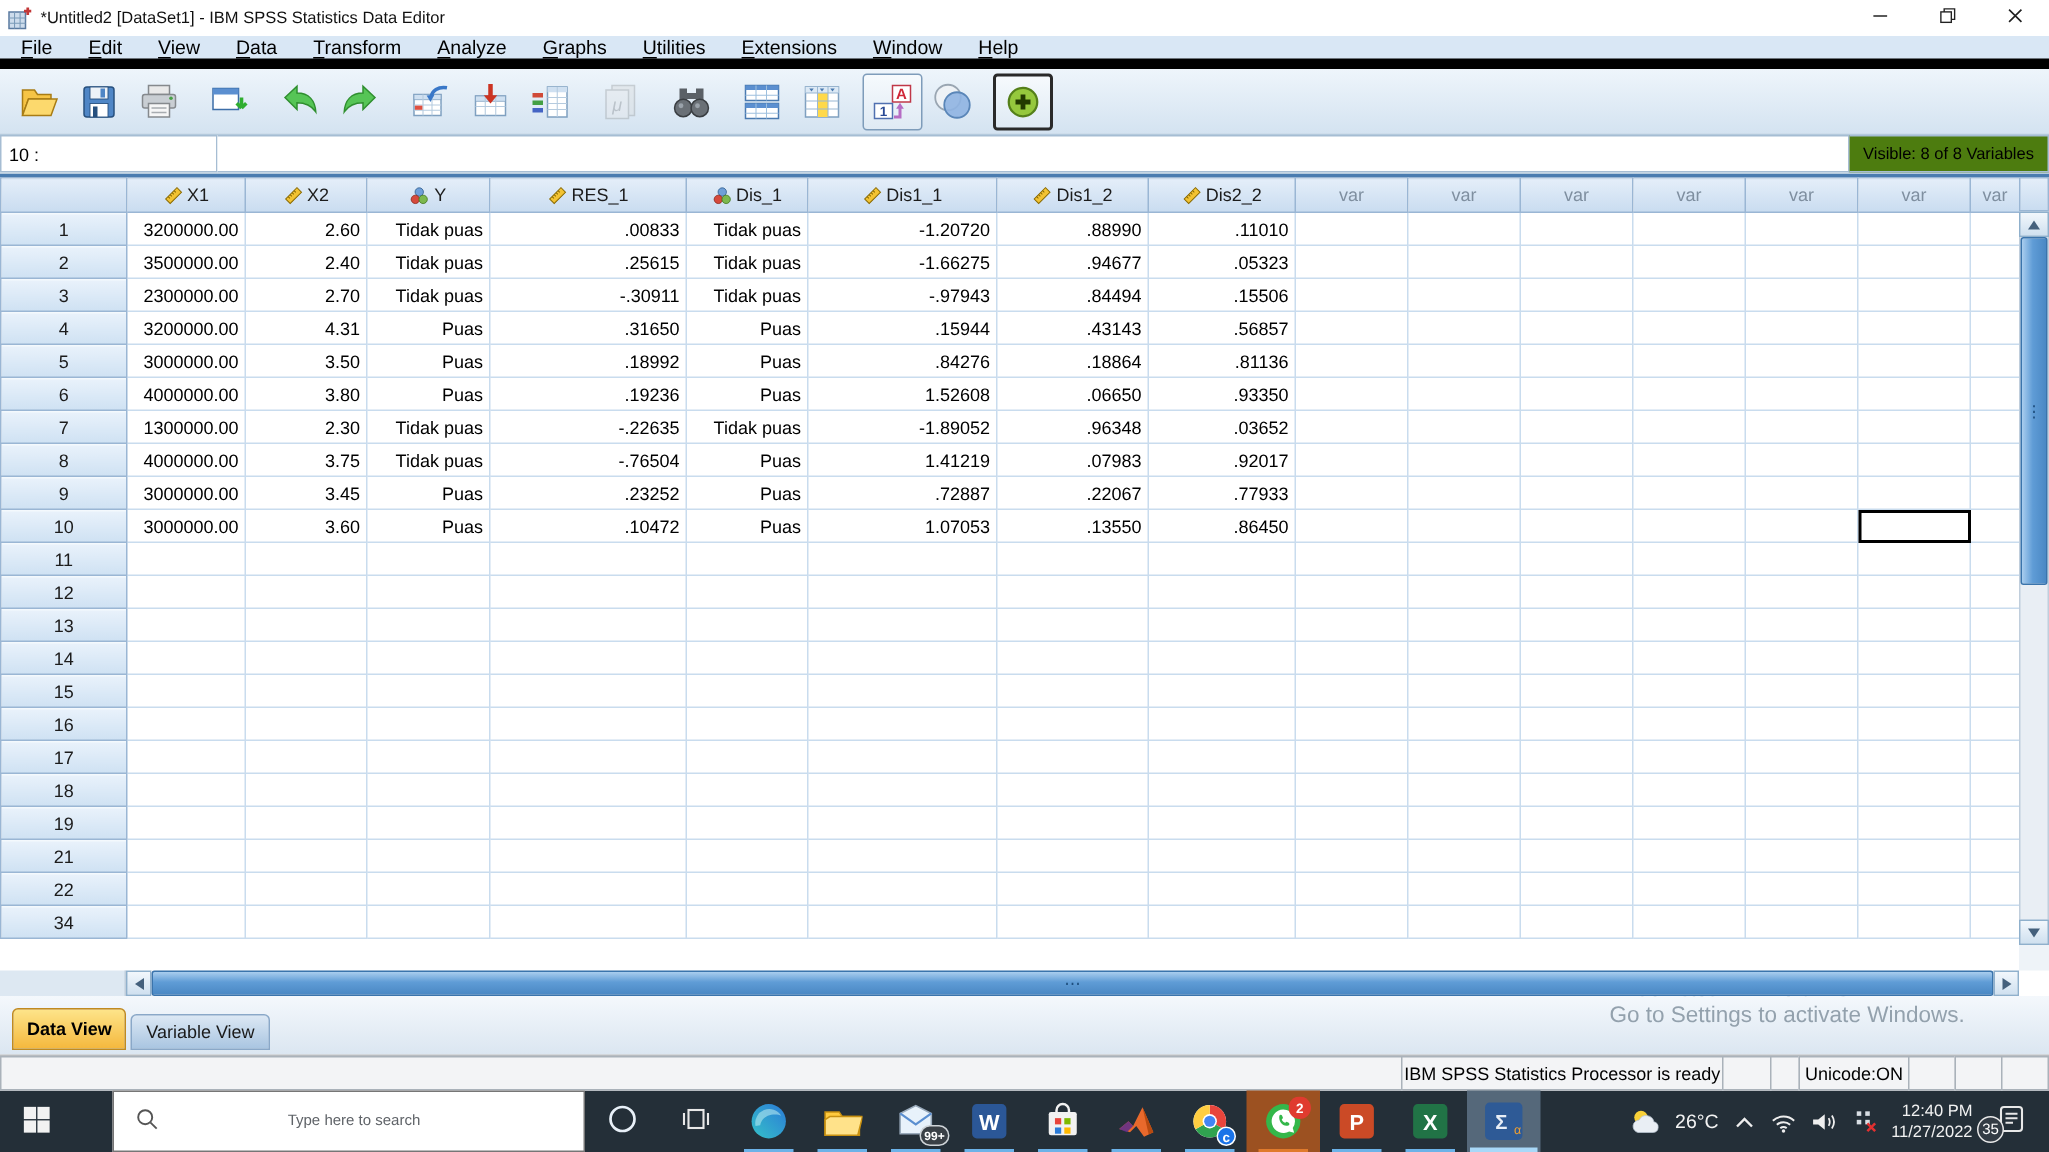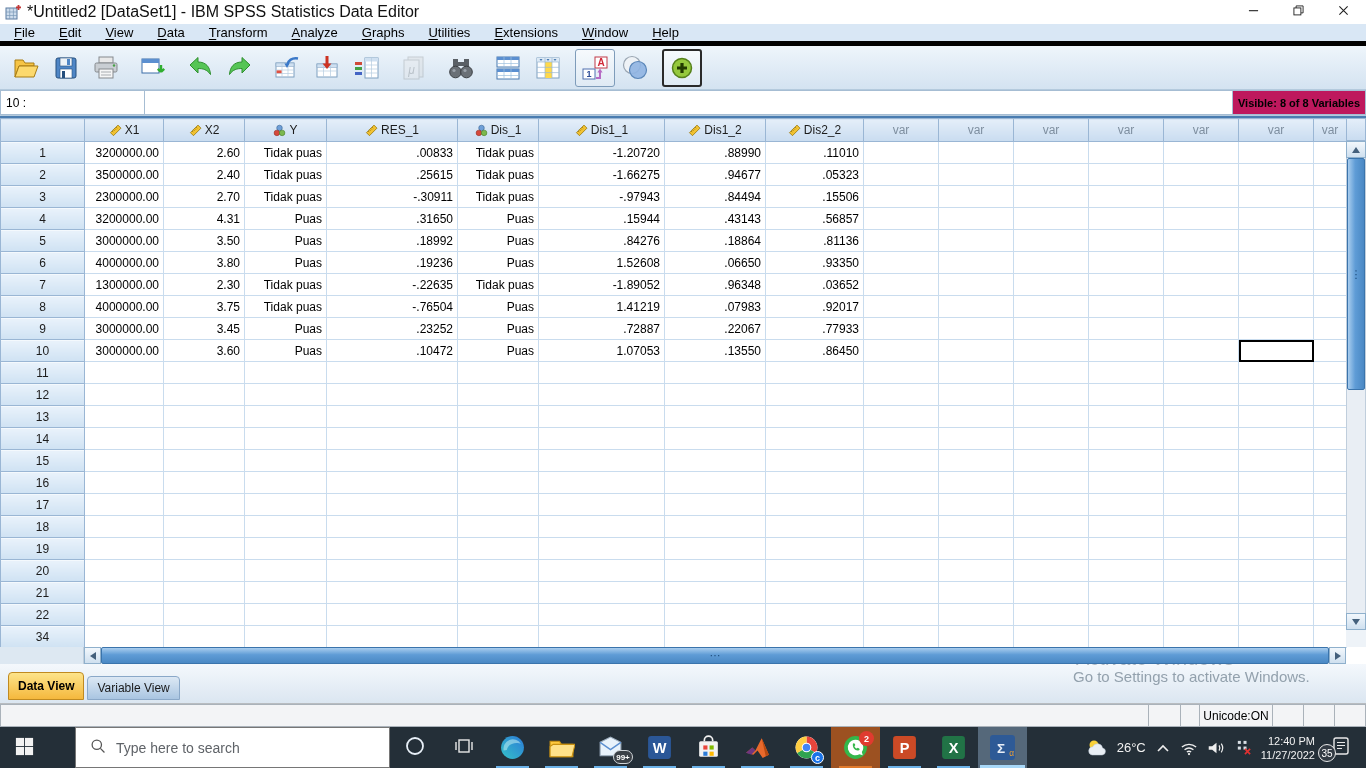--- a/index.html
+++ b/index.html
@@ -2,44 +2,44 @@
 <html><head>
 <meta charset="utf-8">
 <style>
   * { box-sizing: border-box; margin:0; padding:0; }
   html,body { width:1366px; height:768px; overflow:hidden; }
   body { font-family:"Liberation Sans", sans-serif; position:relative; background:#fff; font-size:12px; }
 
   
   .titlebar { height:24px; background:#fff; display:flex; align-items:center; padding-left:5px; }
   .tb-ic svg { width:16px; height:16px; display:block; }
-  .title-text { font-size:16px; color:#111; margin-left:6px; }
+  .title-text { font-size:11px; color:#111; margin-left:6px; }
   .win-controls { margin-left:auto; display:flex; height:24px; }
   .win-btn { width:45px; height:24px; display:flex; align-items:center; justify-content:center; }
   .win-btn svg { width:11px; height:11px; }
 
   
-  .menubar { height:22px; background:#d9e7f5; display:flex; align-items:center; padding-left:2px; border-bottom:5px solid #000000; }
+  .menubar { height:22px; background:#d9e7f5; display:flex; align-items:flex-start; padding-left:2px; border-bottom:7px solid #000000; }
   .menu-item { font-size:13px; padding:0 12px; color:#000; }
   .menu-item u { text-underline-offset:2px; }
 
   
   .toolbar { height:44px; background:linear-gradient(#eef5fb,#d4e3f1); display:flex; align-items:center; padding-left:6px; border-bottom:1px solid #b4cadd; }
   .tb-btn { width:40px; height:38px; display:flex; align-items:center; justify-content:center; border-radius:3px; border:1px solid transparent; }
   .tb-btn svg { width:30px; height:28px; }
   .tb-btn.gap { margin-left:7px; }
   .tb-btn.pressed { border:1px solid #7e9cba; background:linear-gradient(#f6fafd,#dfeaf4); }
   .tb-btn.pressed2 { border:2px solid #2a2a2a; background:linear-gradient(#f6fafd,#dfeaf4); }
   .tb-btn.disabled { opacity:.55; filter:grayscale(.4); }
 
   
   .refbar { height:26px; background:#e8eff7; display:flex; align-items:stretch; border-bottom:1px solid #b4cadd; }
   .ref-label { width:145px; background:#fff; border:1px solid #a6bdd3; font-size:12px; display:flex; align-items:center; padding-left:5px; }
   .ref-input { flex:1; background:#fff; border:1px solid #a6bdd3; border-left:none; }
-  .ref-visible { width:133px; background:#be185d; border:1px solid #a6bdd3; border-left:none; font-size:11px; display:flex; align-items:center; justify-content:center; white-space:nowrap;font-weight:bold; }
+  .ref-visible { width:133px; background:#4d7c0f; border:1px solid #a6bdd3; border-left:none; font-size:11px; display:flex; align-items:center; justify-content:center; white-space:nowrap; }
 
   
   .grid-area { position:relative; height:548px; border-top:2px solid #4a7cb0; background:#fff; }
   table { border-collapse:collapse; table-layout:fixed; width:1346px; }
   th, td { height:22px; overflow:hidden; white-space:nowrap; font-weight:normal; }
   thead th { height:23px; background:linear-gradient(#e4eef9,#c9dcf0); border:1px solid #9ab6d4; font-size:12px; color:#1c1c1c; }
   thead th .hwrap { display:flex; align-items:center; justify-content:center; }
   thead th.varhdr { color:#7f8fa0;text-align:right; }
   .hdricon { width:13px; height:13px; margin-right:3px; flex:0 0 auto; }
   td.rowhdr { background:linear-gradient(#e9f2fb,#cfe2f3); border:1px solid #9ab6d4; text-align:center; font-size:12px; color:#1c1c1c; box-shadow:inset 0 1px 0 #f4f9fd; }
@@ -80,21 +80,21 @@
   .wm1 { position:absolute; left:1076px; top:647px; font-size:20px; color:#7e8c9a; opacity:.6; z-index:2; }
   .wm2 { position:absolute; left:1073px; top:668px; font-size:15px; color:#93a1ad; z-index:3; }
 
   
   .taskbar { height:41px; background:#242f38; display:flex; align-items:center; color:#fff; }
   .start { width:48px; height:41px; display:flex; align-items:center; justify-content:center; }
   .start svg { width:19px; height:19px; }
   .tb-gap { width:27px; height:41px; }
   .searchbox { width:315px; height:41px; background:#fff; border:1px solid #767676; display:flex; align-items:center; padding-left:14px; gap:9px; }
   .searchbox svg { width:17px; height:17px; }
-  .search-input { border:none; outline:none; background:transparent; font-size:14px; color:#0f766e; width:240px; font-family:"Liberation Sans",sans-serif; }
+  .search-input { border:none; outline:none; background:transparent; font-size:10px; color:#0f766e; width:240px; font-family:"Liberation Sans",sans-serif;text-align:center; }
   .search-input::placeholder { color:#5f6368; opacity:1; }
   .task-tile { width:49px; height:41px; position:relative; display:flex; align-items:center; justify-content:center; flex:0 0 auto; }
   .task-apps { display:flex; }
   .task-tile .app-ic svg { width:27px; height:27px; display:block; }
   .task-tile.hl-orange { background:#9c5121; }
   .task-tile.hl-active { background:#55687a; }
   .ul { position:absolute; bottom:0; left:8px; right:8px; height:2px; background:#6cb2e8; }
   .ul.orange { background:#e07a2c; }
   .ul.active { left:2px; right:2px; height:3px; background:#a8d8f8; }
   .badge { position:absolute; display:flex; align-items:center; justify-content:center; border-radius:50%; font-weight:bold; }
@@ -778,38 +778,20 @@
             <td class="data"></td>
             <td class="data"></td>
             <td class="data"></td>
             <td class="data"></td>
             <td class="data"></td>
             <td class="data"></td>
             <td class="data"></td>
             <td class="data"></td>
           </tr>
           <tr>
-            <td class="rowhdr">20</td>
-            <td class="data"></td>
-            <td class="data"></td>
-            <td class="data"></td>
-            <td class="data"></td>
-            <td class="data"></td>
-            <td class="data"></td>
-            <td class="data"></td>
-            <td class="data"></td>
-            <td class="data"></td>
-            <td class="data"></td>
-            <td class="data"></td>
-            <td class="data"></td>
-            <td class="data"></td>
-            <td class="data"></td>
-            <td class="data"></td>
-          </tr>
-          <tr>
             <td class="rowhdr">21</td>
             <td class="data"></td>
             <td class="data"></td>
             <td class="data"></td>
             <td class="data"></td>
             <td class="data"></td>
             <td class="data"></td>
             <td class="data"></td>
             <td class="data"></td>
             <td class="data"></td>
@@ -888,20 +870,21 @@
 <div class="tabstrip">
     <div class="tab active">Data View</div>
     <div class="tab inactive">Variable View</div>
   </div>
 
 <div class="wm1">Activate Windows</div>
 <div class="wm2">Go to Settings to activate Windows.</div>
 
 <div class="statusbar">
   <div class="sb-cell sb-flex"></div>
+  <div class="sb-cell" style="width:215px">IBM SPSS Statistics Processor is ready</div>
   <div class="sb-cell" style="width:33px"></div>
   <div class="sb-cell" style="width:20px"></div>
   <div class="sb-cell" style="width:74px">Unicode:ON</div>
   <div class="sb-cell" style="width:32px"></div>
   <div class="sb-cell" style="width:32px"></div>
   <div class="sb-cell" style="width:32px"></div>
 </div>
 
 <div class="taskbar">
   <div class="start">

